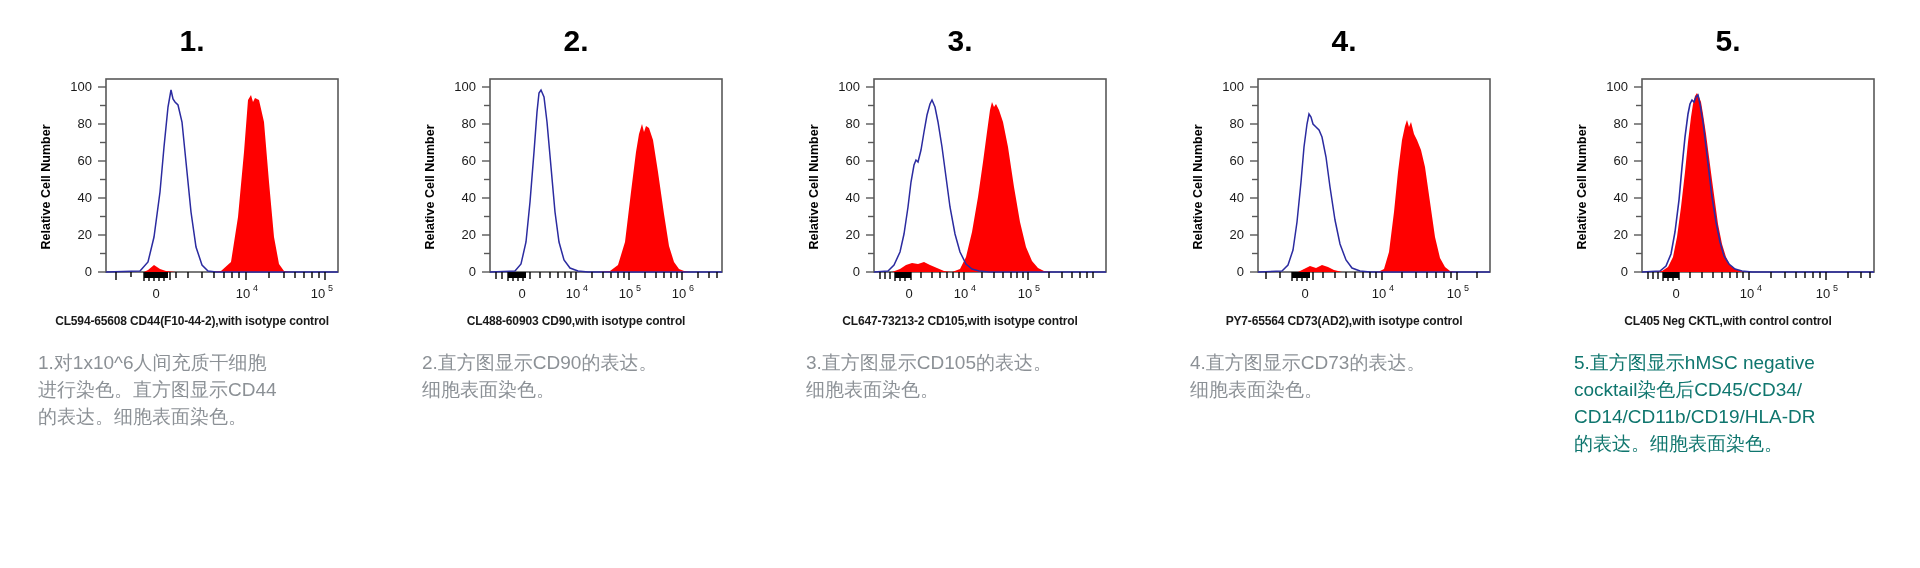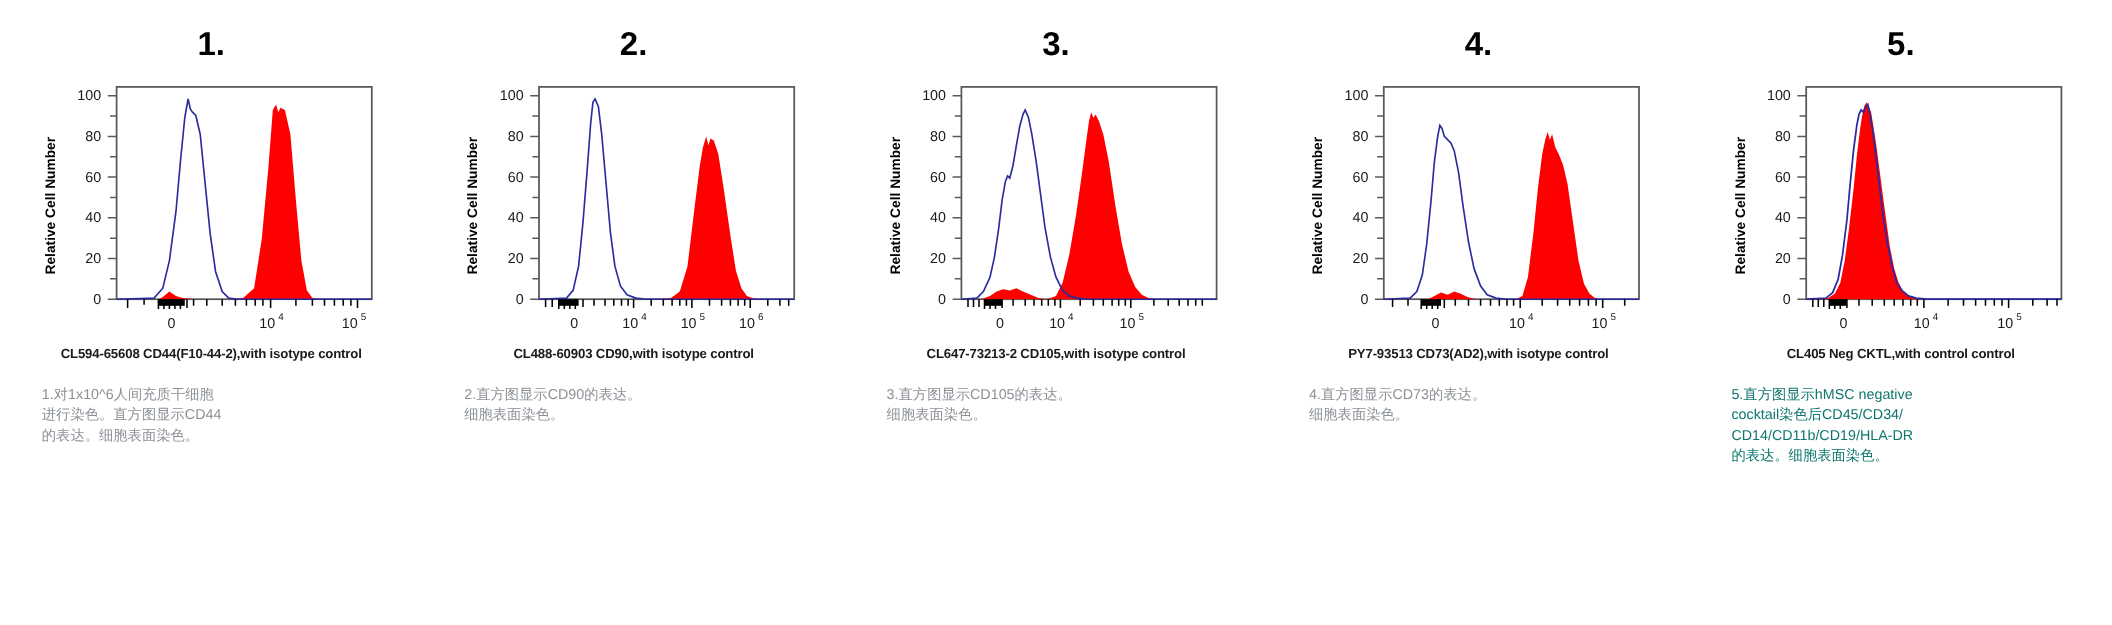--- a/index.html
+++ b/index.html
@@ -68,21 +68,21 @@
     flex-direction: row;
     align-items: flex-start;
     margin-top: 22px;
   }
   .caption {
     width: 384px;
     box-sizing: border-box;
     padding-left: 38px;
     padding-right: 20px;
     font-family: "Liberation Sans", sans-serif;
-    font-size: 13px;
+    font-size: 19px;
     line-height: 1.42;
     color: #8c9196;
     white-space: pre-line;
   }
   .cap-5 { color: #0f766e; }
   text.axnum {
     font-family: "Liberation Sans", sans-serif;
     font-size: 13px;
     fill: #1a1a1a;
   }
@@ -376,21 +376,21 @@
           <rect x="104" y="210" width="18" height="6" fill="#000000"></rect>
           <g>
             <text class="axnum" x="117" y="236" text-anchor="middle">0</text>
             <text class="axnum" x="191" y="236" text-anchor="middle">10</text>
             <text class="expo" x="201" y="229">4</text>
             <text class="axnum" x="266" y="236" text-anchor="middle">10</text>
             <text class="expo" x="276" y="229">5</text>
           </g>
         </svg>
       </div>
-      <div class="xaxis-title">PY7-93513 CD73(AD2),with isotype control</div>
+      <div class="xaxis-title">PY7-65564 CD73(AD2),with isotype control</div>
     </div>
 
     <div class="panel">
       <div class="panel-number">5.</div>
       <div class="plot-wrap">
         <svg class="plot-svg" viewBox="0 0 312 250">
           <text class="ylab" x="14" y="125" transform="rotate(-90 14 125)" text-anchor="middle">Relative Cell Number</text>
           <g>
             <text class="axnum" x="56" y="29" text-anchor="end">100</text>
             <text class="axnum" x="56" y="66" text-anchor="end">80</text>

